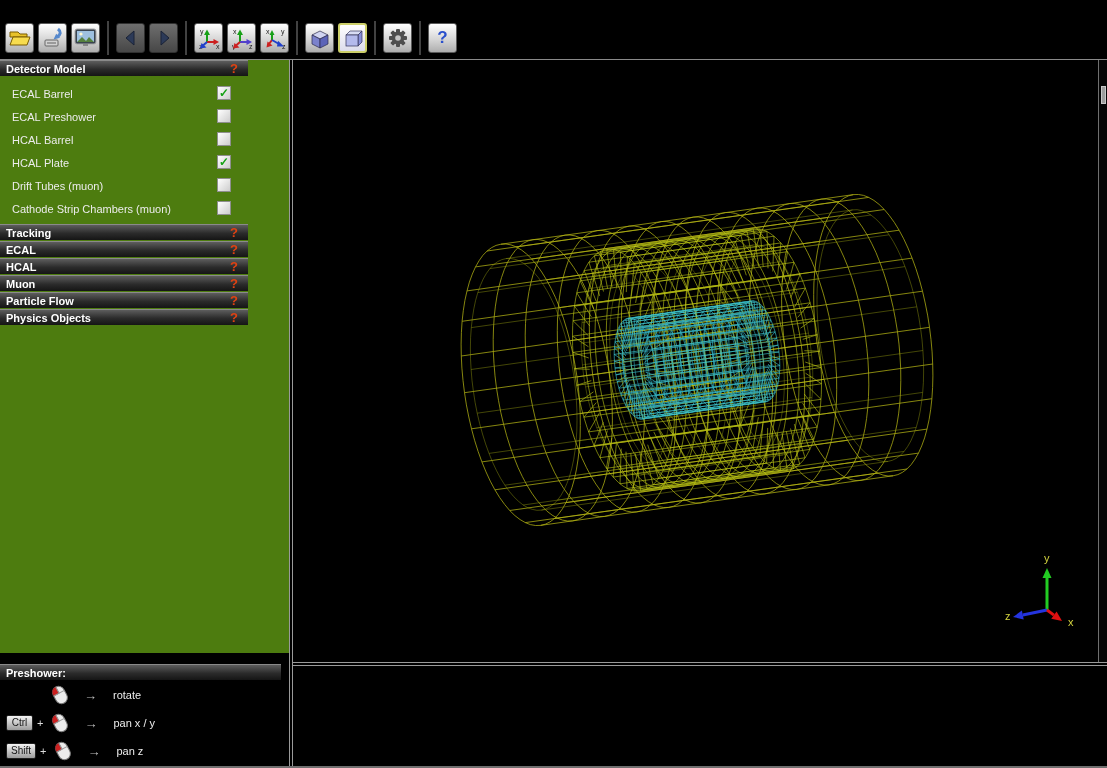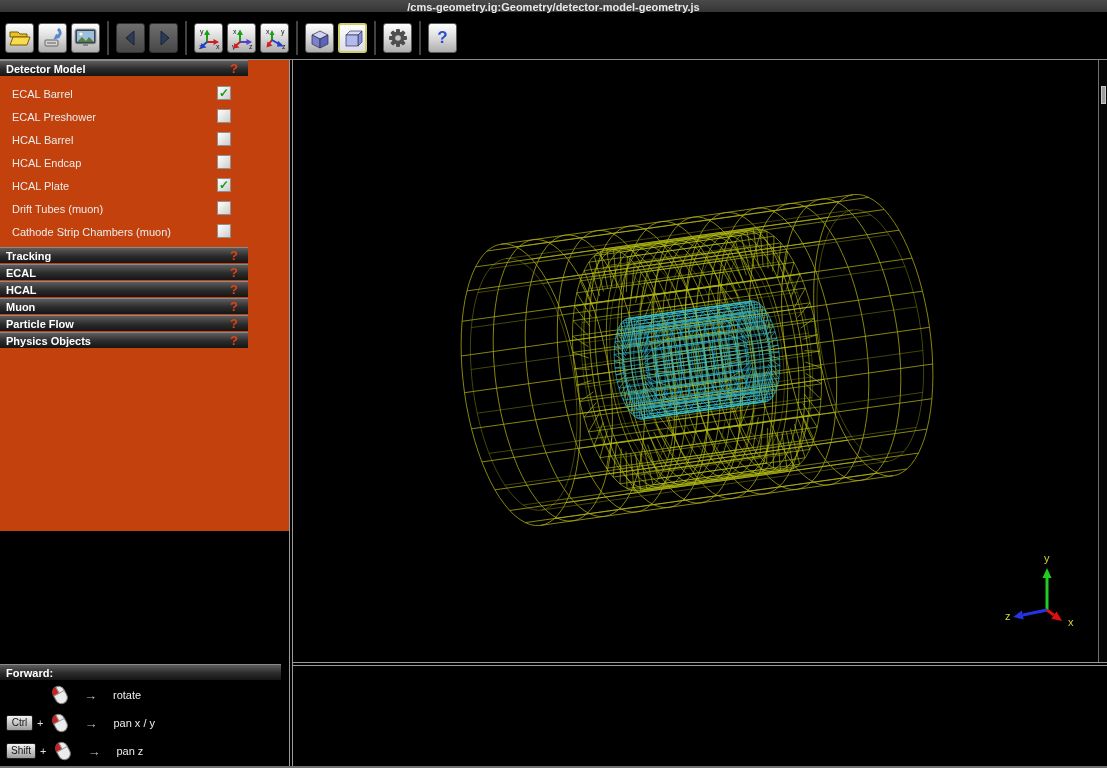--- a/index.html
+++ b/index.html
@@ -18,21 +18,21 @@
   .tbtn{width:29px;height:30px;border-radius:3px;border:1px solid #5a5a5a;
     background:linear-gradient(180deg,#ffffff 0%,#d6d6d6 55%,#aeaeae 100%);
     display:flex;align-items:center;justify-content:center;margin:0 2px;padding:0;cursor:pointer;}
   .tbtn.disabled{background:linear-gradient(180deg,#6e6e6e,#474747);border-color:#303030;}
   .tbtn.selected{border:2px solid #cdd06a;background:linear-gradient(180deg,#ffffff,#dcdcec);}
   .tbsep{width:2px;height:34px;background:#424242;margin:0 5px;}
   .qm{font-size:17px;font-weight:bold;color:#2a50cc;line-height:17px;}
   .axletter{font-size:7px;fill:#1a1a1a;font-family:"Liberation Sans",sans-serif;}
 
   
-  #sidebar{position:absolute;left:0;top:60px;width:289px;height:471px;background:#c2410c;}
+  #sidebar{position:absolute;left:0;top:60px;width:289px;height:593px;background:#4d7c0f;}
   .phead{width:248px;height:16px;background:linear-gradient(#5d5d5d,#2b2b2b 55%,#151515);
     border-top:1px solid #8a8a8a;display:flex;align-items:center;justify-content:space-between;
     padding:0 10px 0 6px;margin-bottom:1px;cursor:pointer;}
   .phead .t{color:#ffffff;font-size:11px;font-weight:bold;white-space:nowrap;}
   .help{color:#e04212;font-size:13px;font-weight:bold;line-height:13px;cursor:pointer;}
   #dm-items{padding-top:5px;padding-bottom:4px;}
   .ditem{position:relative;width:248px;height:23px;display:flex;align-items:center;
     padding-left:12px;color:#ececec;font-size:11px;cursor:default;}
   .cb{position:absolute;right:17px;top:4px;width:14px;height:14px;
     background:linear-gradient(135deg,#ffffff,#cdcdcd);border:1px solid #8f8f8f;
@@ -63,23 +63,20 @@
   #hsplit{position:absolute;left:293px;top:662px;width:814px;height:4px;background:#000;
     border-top:1px solid #9a9a9a;border-bottom:1px solid #9a9a9a;cursor:row-resize;}
   #bottompanel{position:absolute;left:293px;top:666px;width:814px;height:100px;background:#000;}
   #winbottom{position:absolute;left:0;top:766px;width:1107px;height:2px;background:#6f6f6f;}
 </style>
 </head>
 <body>
 
 <div id="window">
 
-  <div id="titlebar">
-    <span>/cms-geometry.ig:Geometry/detector-model-geometry.js</span>
-  </div>
 
   <div id="toolbar">
     <button class="tbtn">
       <svg width="24" height="20" viewBox="0 0 24 20">
         <path d="M2 4h8l2 2h7v3H2z" fill="#e8c22a" stroke="#7a5c00"></path>
         <path d="M2 17l3-8h17l-3 8z" fill="#f7dc4e" stroke="#7a5c00"></path>
       </svg>
     </button>
     <button class="tbtn">
       <svg width="22" height="22" viewBox="0 0 22 22">
@@ -195,24 +192,20 @@
       </div>
       <div class="ditem">
         <span>ECAL Preshower</span>
         <span class="cb" data-checked="false"></span>
       </div>
       <div class="ditem">
         <span>HCAL Barrel</span>
         <span class="cb" data-checked="false"></span>
       </div>
       <div class="ditem">
-        <span>HCAL Endcap</span>
-        <span class="cb" data-checked="false"></span>
-      </div>
-      <div class="ditem">
         <span>HCAL Plate</span>
         <span class="cb" data-checked="true"></span>
       </div>
       <div class="ditem">
         <span>Drift Tubes (muon)</span>
         <span class="cb" data-checked="false"></span>
       </div>
       <div class="ditem">
         <span>Cathode Strip Chambers (muon)</span>
         <span class="cb" data-checked="false"></span>
@@ -239,21 +232,21 @@
       <span class="help">?</span>
     </div>
     <div class="phead">
       <span class="t">Physics Objects</span>
       <span class="help">?</span>
     </div>
   </div>
 
   <div id="controls">
     <div class="phead">
-      <span class="t">Forward:</span>
+      <span class="t">Preshower:</span>
     </div>
     <div class="crow">
       <span class="keyspace"></span>
       <svg class="mouse" width="24" height="24" viewBox="0 0 24 24">
         <g transform="rotate(-28 12 12)">
           <rect x="6" y="3" width="12" height="18" rx="6" fill="#ececec" stroke="#777"></rect>
           <path d="M6 10 V9 Q6 3 12 3 L12 10 Z" fill="#cc2020" stroke="#772222" stroke-width="0.5"></path>
           <line x1="6" y1="10" x2="18" y2="10" stroke="#999"></line>
           <line x1="12" y1="3" x2="12" y2="10" stroke="#999"></line>
         </g>

